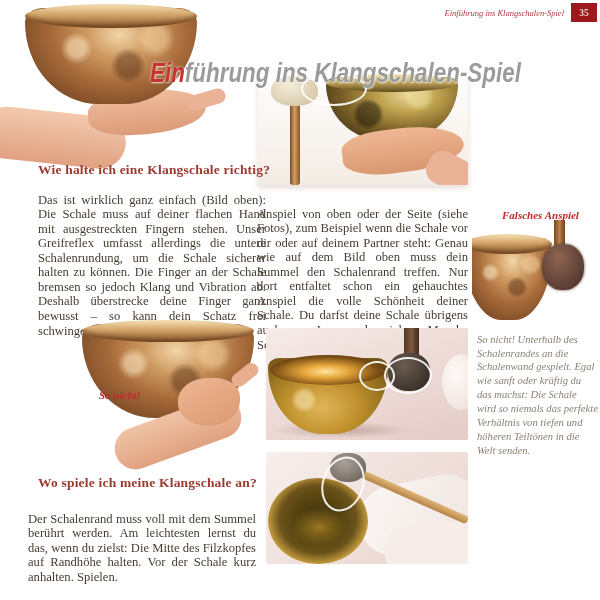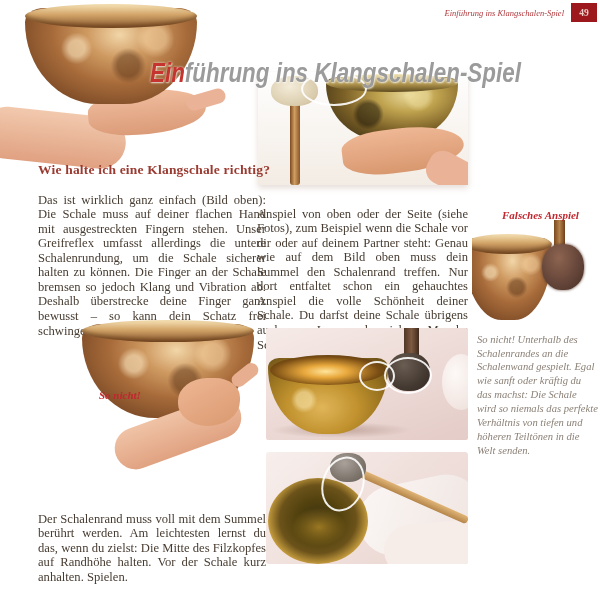--- a/index.html
+++ b/index.html
@@ -19,21 +19,21 @@
          text-shadow:0 0 3px rgba(255,255,255,.75),1px 1px 2px rgba(255,255,255,.6);}
   .title .accent{color:#c5342f;}
 
   
   .sec-heading{position:absolute;font-weight:bold;font-size:13.5px;color:#9a3a30;letter-spacing:.2px;}
   .h-hold{left:38px;top:151px;}
   .h-where{left:38px;top:464px;}
   .body-text{position:absolute;font-size:12.6px;line-height:14.55px;color:#473c31;text-align:justify;}
   .p-hold{left:38px;top:180px;width:228px;}
   .p-anspiel{left:257px;top:194px;width:211px;}
-  .p-where{left:38px;top:499px;width:228px;}
+  .p-where{left:28px;top:499px;width:228px;}
   .label-red{position:absolute;color:#c0272e;font-weight:bold;font-style:italic;font-size:11px;z-index:8;}
   .l-falsch{left:478px;top:209px;margin-left:24px;}
   .l-sonicht{left:55px;top:389px;margin-left:44px;}
   .caption{position:absolute;left:477px;top:322px;width:121px;font-style:italic;
            font-size:10.6px;line-height:13.9px;color:#8b8076;}
 
   
   .photo{position:absolute;}
   .photo *{position:absolute;}
 
@@ -137,21 +137,21 @@
            background:radial-gradient(ellipse at 40% 35%,#aaa19a,#7e756d 60%,#665e57);}
   .pf-circ{left:56px;top:4px;width:38px;height:52px;transform:rotate(18deg);}
 </style>
 </head>
 <body>
 
 <div class="page">
 
   <div class="running-head">
     <span class="rh-text">Einführung ins Klangschalen-Spiel</span>
-    <span class="rh-box">49</span>
+    <span class="rh-box">35</span>
   </div>
 
   <div class="photo photo-a">
     <div class="pa-arm"></div>
     <div class="pa-hand"></div>
     <div class="pa-finger"></div>
     <div class="pa-bowl bronze"></div>
     <div class="pa-rim rim"></div>
   </div>
 
@@ -194,20 +194,21 @@
     <div class="pe-ball"></div>
     <div class="pe-shadow"></div>
     <div class="pe-bowl"></div>
     <div class="pe-interior"></div>
     <div class="pe-handle"></div>
     <div class="pe-head"></div>
     <div class="pe-circ1 outline"></div>
     <div class="pe-circ2 outline"></div>
   </div>
 
+  <h2 class="sec-heading h-where">Wo spiele ich meine Klangschale an?</h2>
   <p class="body-text p-where">Der Schalenrand muss voll mit dem Summel berührt werden. Am leichtesten lernst du das, wenn du zielst: Die Mitte des Filzkopfes auf Randhöhe halten. Vor der Schale kurz anhalten. Spielen.</p>
 
   <div class="photo photo-f">
     <div class="pf-leg1"></div>
     <div class="pf-leg2"></div>
     <div class="pf-bowl"></div>
     <div class="pf-glow"></div>
     <div class="pf-stick"></div>
     <div class="pf-head"></div>
     <div class="pf-circ outline"></div>

